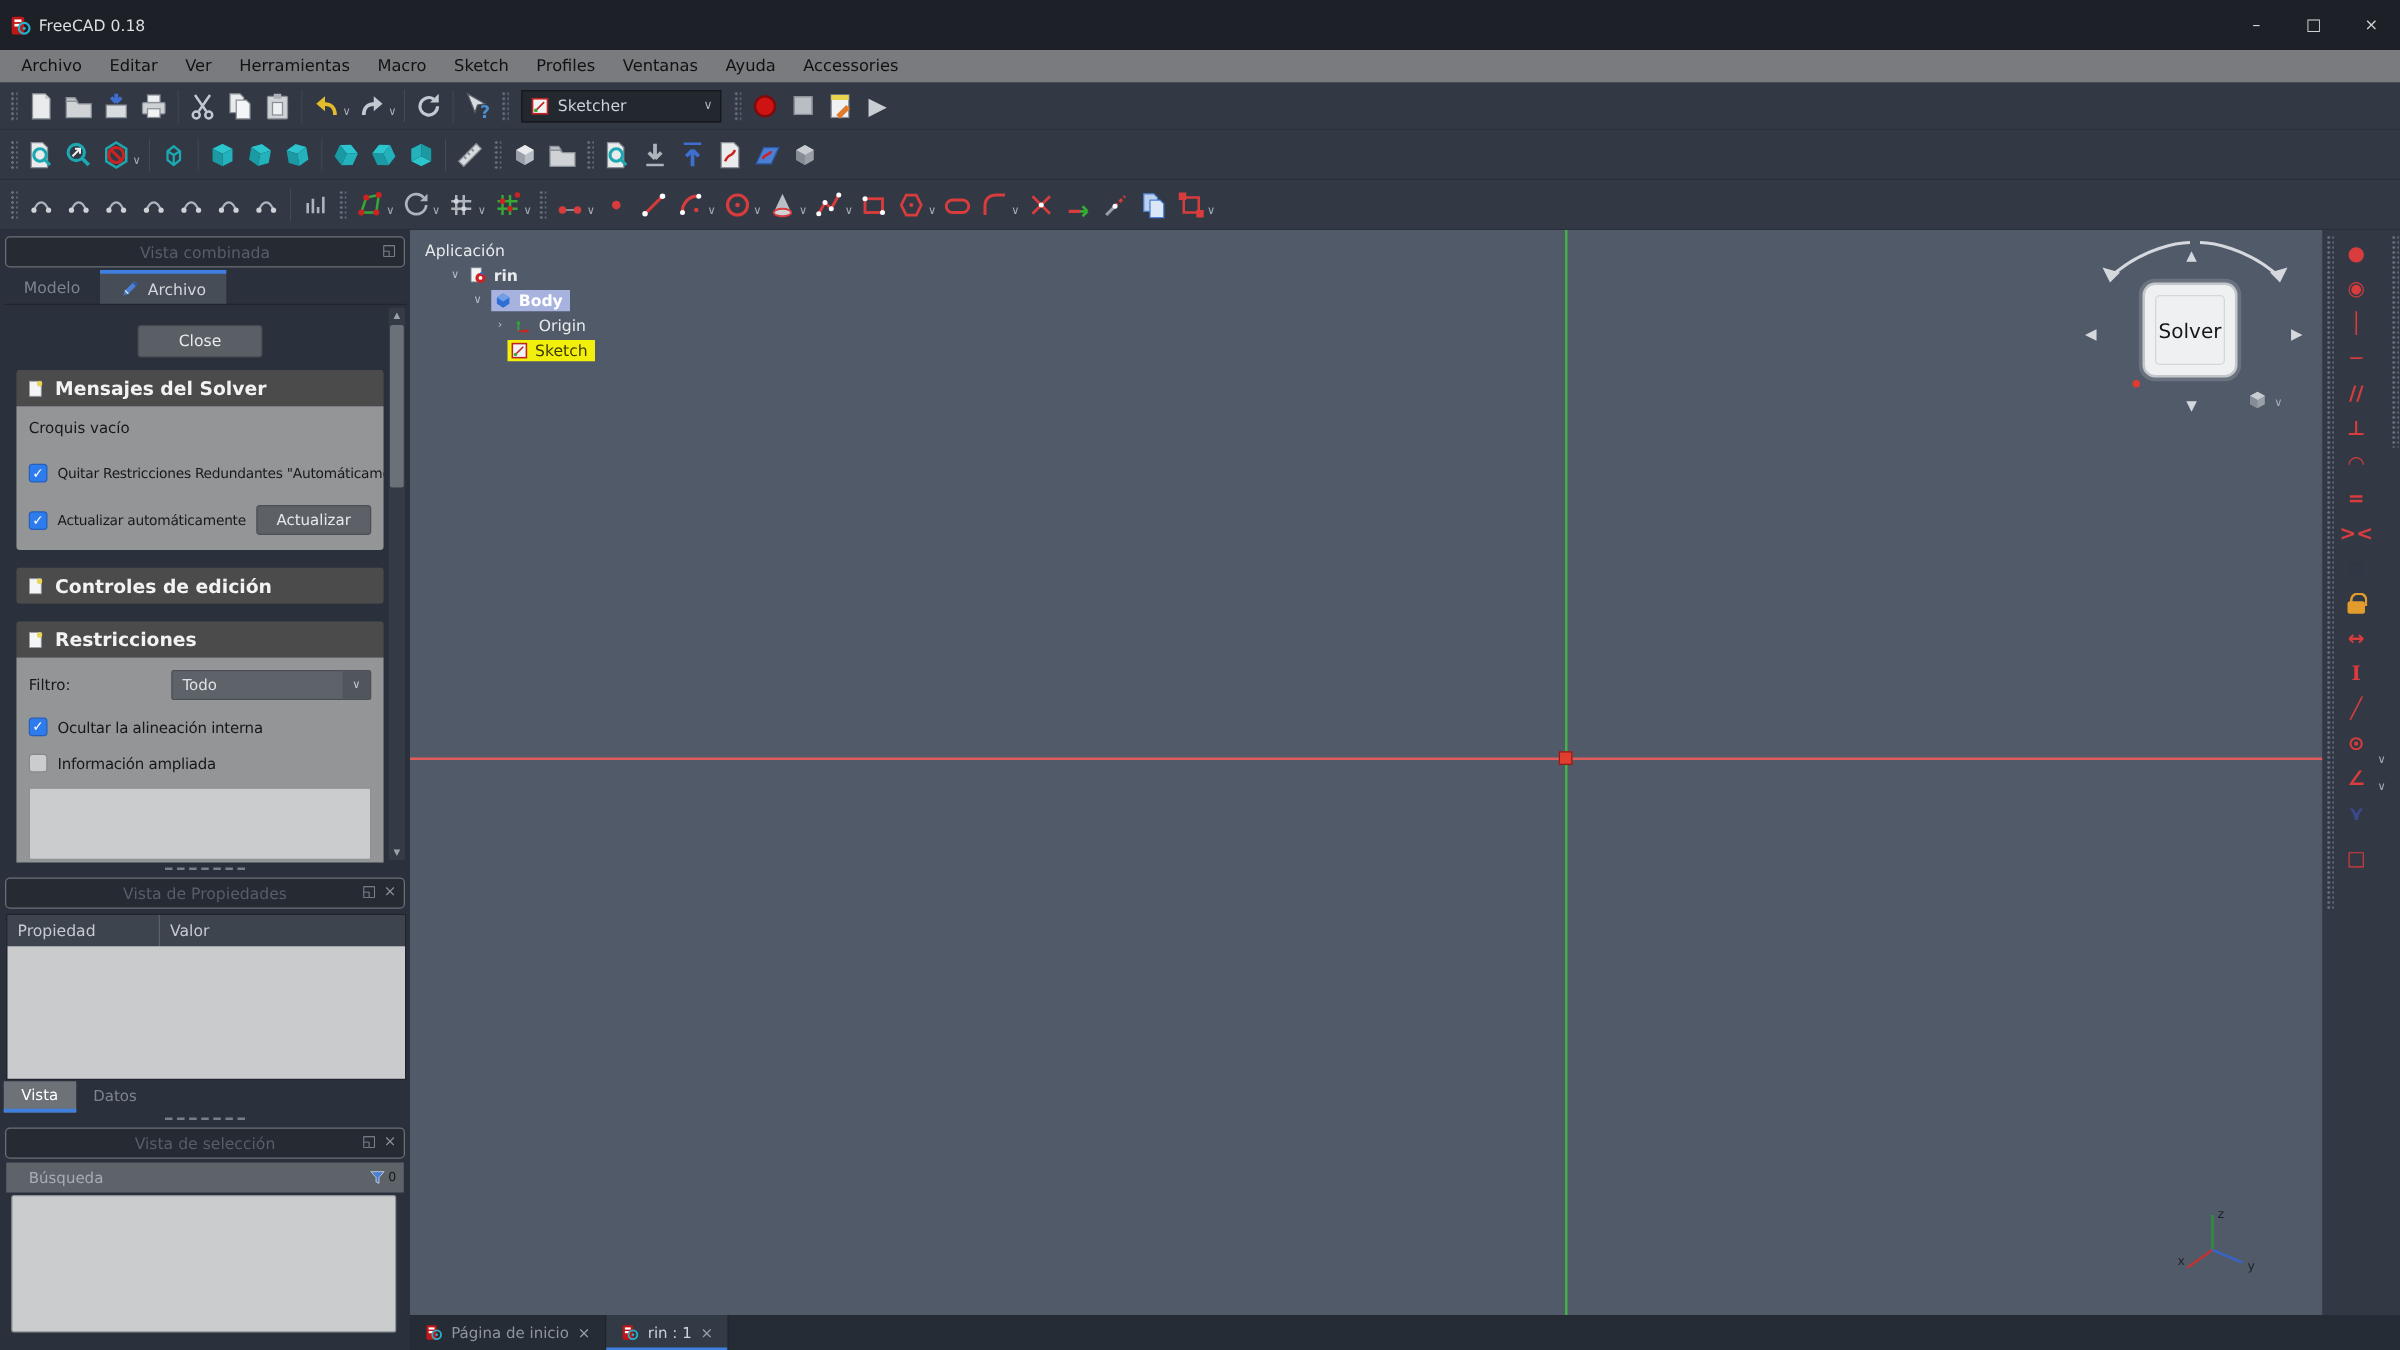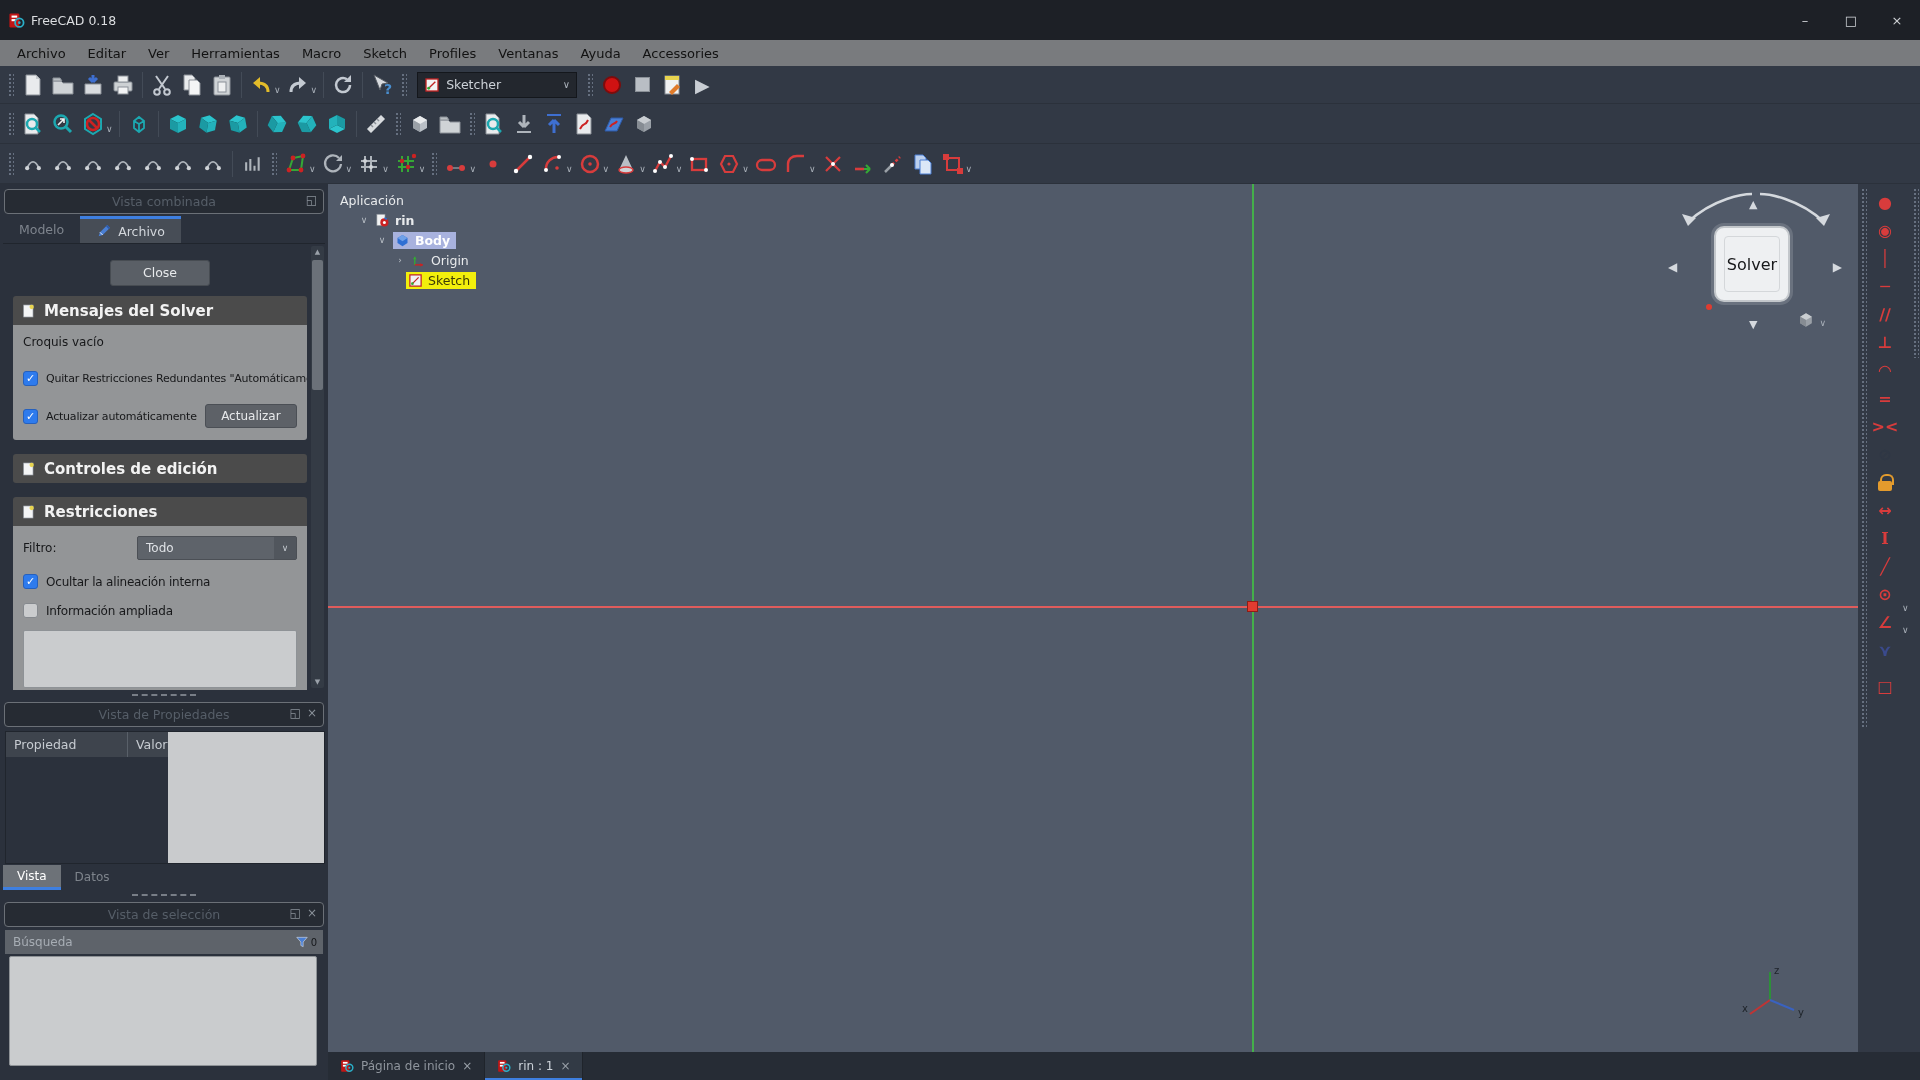--- a/index.html
+++ b/index.html
@@ -67,32 +67,32 @@
 
   .vscroll { position:absolute; right:1px; top:2px; bottom:2px; width:13px; background:#343b45; border-radius:2px; }
   .vscroll .thumb { position:absolute; top:14px; left:1px; width:11px; height:130px; background:#6b7179; border-radius:2px; }
   .vscroll .sa { position:absolute; left:0; width:13px; height:12px; color:#9aa1a9; font-size:7px; text-align:center; line-height:12px; }
   .vscroll .sa.up { top:0; } .vscroll .sa.dn { bottom:0; }
 
   .splitter { height:10px; display:flex; align-items:center; justify-content:center; flex:0 0 auto; }
   .splitter .dash { width:64px; border-top:2px dashed #787e87; }
 
   .propview { height:190px; display:flex; flex-direction:column; flex:0 0 auto; }
-  .propgrid { margin:2px 0 0 2px; flex:1; display:flex; border:1px solid #20252d; }
+  .propgrid { margin:2px 0 0 2px; flex:1; display:flex; flex-direction:column; border:1px solid #20252d; }
   .prophead { height:25px; background:#3e444d; display:flex; color:#c6cbd1; font-size:12.5px; align-items:center; flex:0 0 auto; }
   .prophead .c1 { width:122px; padding-left:8px; border-right:1px solid #596069; height:100%; display:flex; align-items:center; }
   .prophead .c2 { padding-left:8px; }
   .propbody { flex:1; background:#c9cbcd; }
   .pvtabs { height:26px; display:flex; align-items:center; flex:0 0 auto; }
   .pvtab { padding:4px 14px; font-size:12px; color:#7e848c; }
   .pvtab.active { background:#6d7278; color:#ffffff; border-bottom:3px solid #3e7fe0; }
 
   .selview { flex:1; display:flex; flex-direction:column; min-height:0; }
   .searchrow { height:24px; background:#5e636a; margin:1px 2px; display:flex; align-items:center; flex:0 0 auto; }
-  .searchrow input { flex:1; background:transparent; border:none; outline:none; color:#bef264; font-size:12px; padding-left:8px; font-family:inherit; }
+  .searchrow input { flex:1; background:transparent; border:none; outline:none; color:#bef264; font-size:12px; padding-left:18px; font-family:inherit; }
   .searchrow input::placeholder { color:#a7adb4; }
   .searchrow .cnt { color:#15171a; font-size:10px; margin:0 6px 0 2px; }
   .searchrow svg { width:14px; height:14px; }
   .sellist { flex:1; background:#caccce; border:1px solid #8e9296; margin:1px 8px 14px 6px; border-radius:2px; }
 
   
   .rightcol { flex:1; display:flex; flex-direction:column; min-width:0; }
   .viewrow { flex:1; display:flex; min-height:0; }
   .viewport { flex:1; position:relative; background:#515a69; overflow:hidden; }
 

